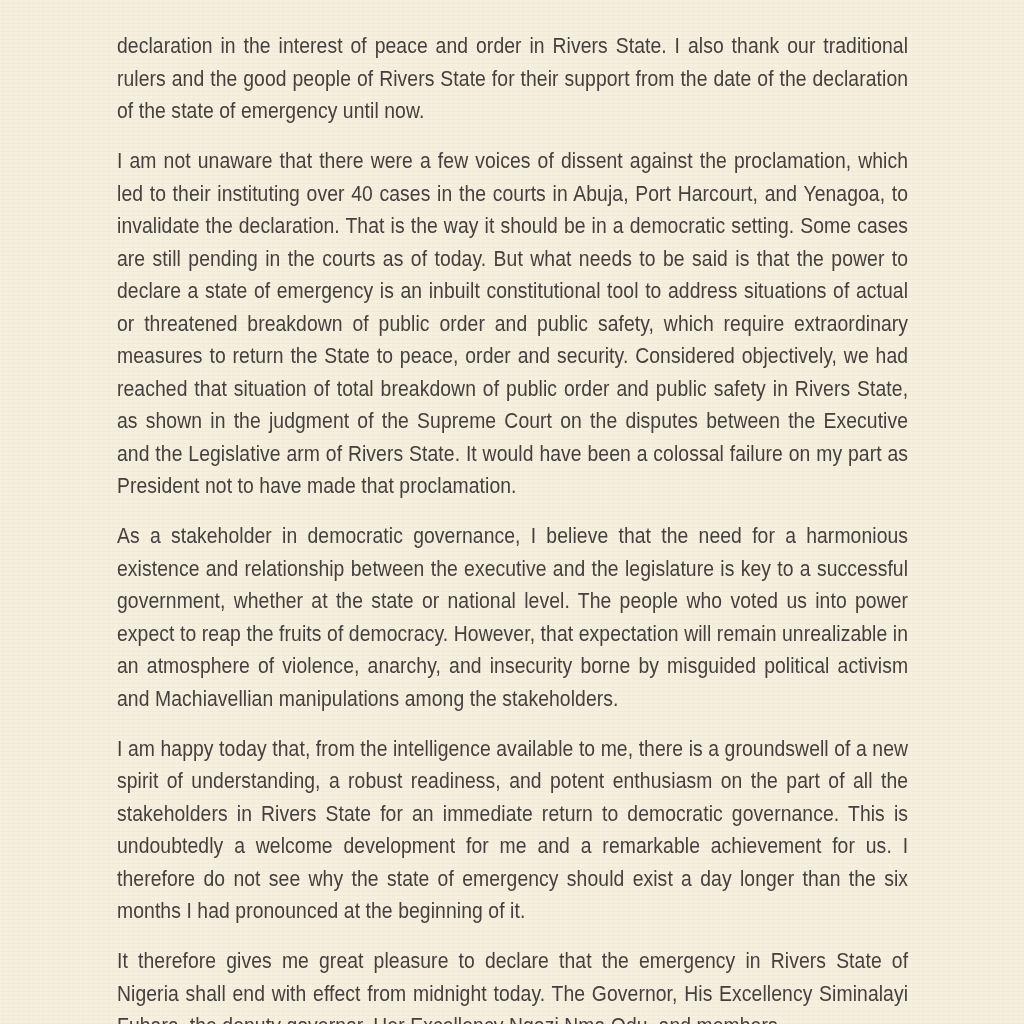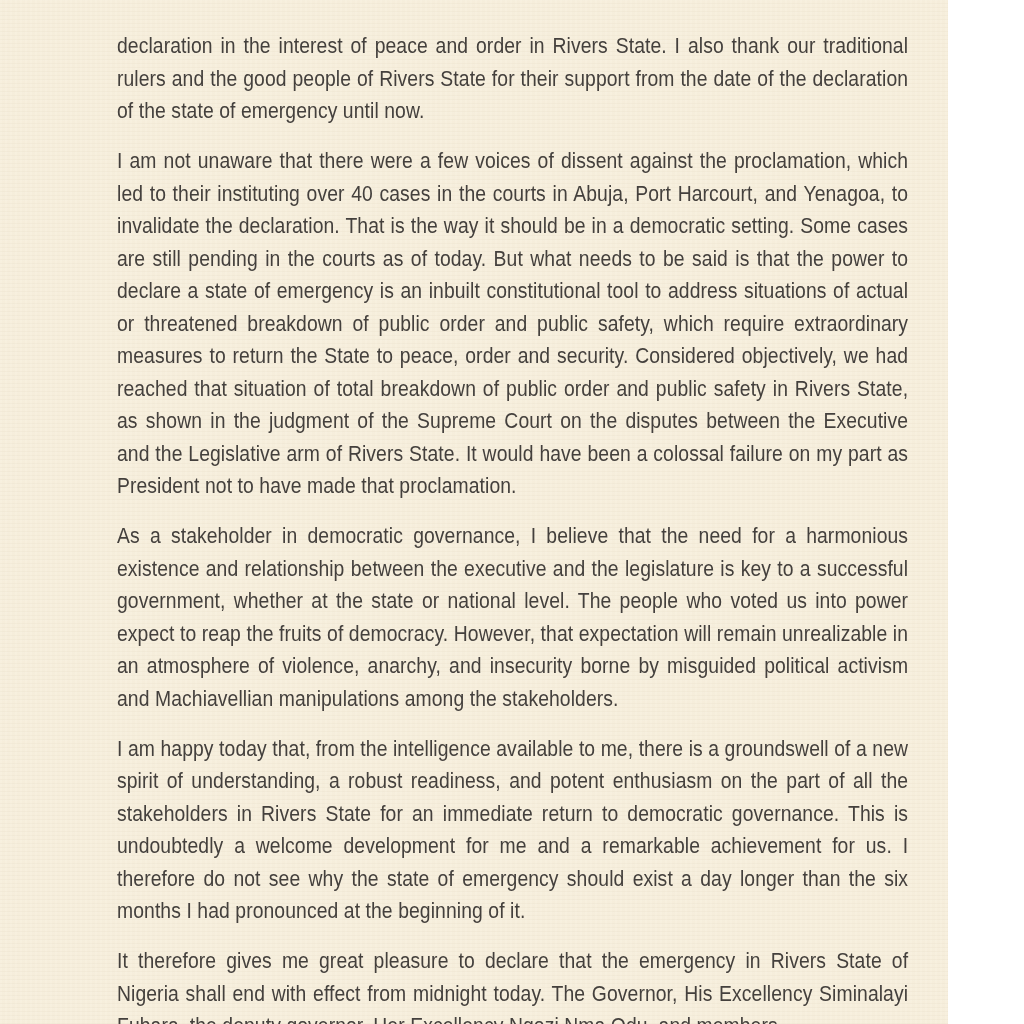--- a/index.html
+++ b/index.html
@@ -6,21 +6,21 @@
     margin: 0;
     padding: 0;
   }
   body {
     width: 1024px;
     height: 1024px;
     overflow: hidden;
   }
   .page {
     position: relative;
-    width: 948px;
+    width: 1024px;
     height: 1024px;
     overflow: hidden;
     background-color: #f7efdd;
     
     background-image:
       repeating-linear-gradient(0deg,
         rgba(190,175,145,0.07) 0px, rgba(190,175,145,0.07) 1px,
         rgba(255,255,255,0.0) 1px, rgba(255,255,255,0.0) 3px,
         rgba(255,252,242,0.10) 3px, rgba(255,252,242,0.0) 4px),
       repeating-linear-gradient(90deg,

